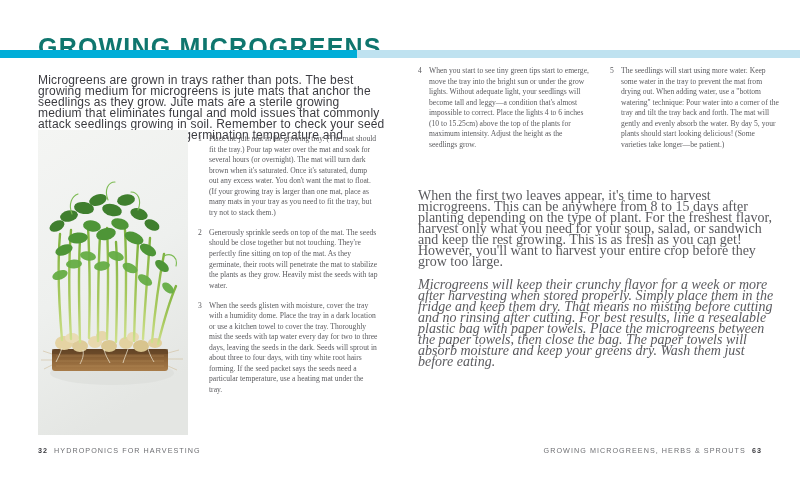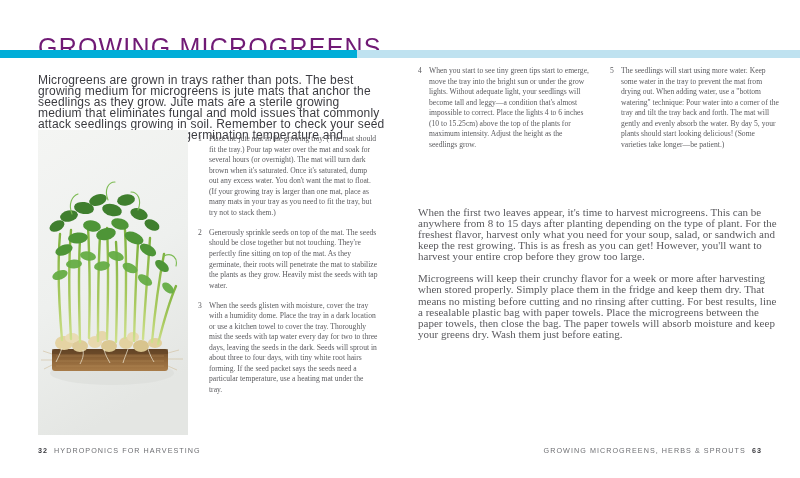--- a/index.html
+++ b/index.html
@@ -15,24 +15,24 @@
     overflow: hidden;
     font-family: "Liberation Sans", sans-serif;
   }
 
   
   .chapter-title {
     position: absolute;
     left: 38px;
     top: 18px;
     font-family: "Liberation Sans", sans-serif;
-    font-weight: normal;
+    font-weight: bold;
     font-size: 25px;
     letter-spacing: 1.2px;
-    color: #701a75;
+    color: #0f766e;
     line-height: 1;
     white-space: nowrap;
   }
   .rule-bar {
     position: absolute;
     left: 0;
     top: 50px;
     width: 800px;
     height: 8px;
     display: flex;
@@ -117,29 +117,29 @@
     font-family: "Liberation Sans", sans-serif;
     font-weight: bold;
     font-size: 9.6px;
     letter-spacing: 0.75px;
     color: #231f20;
     white-space: nowrap;
   }
   .section-body {
     position: absolute;
     left: 418px;
-    top: 207px;
+    top: 190px;
     width: 363px;
     font-family: "Liberation Serif", serif;
-    font-size: 11px;
+    font-size: 14px;
     line-height: 11.05px;
     color: #5a5a5e;
   }
   .section-body p { margin: 0 0 11.2px 0; }
-  .section-body p:last-child { margin-bottom: 0; }
+  .section-body p:last-child { margin-bottom: 0; font-style: italic; }
 
   
   .footer {
     position: absolute;
     bottom: 23px;
     font-family: "Liberation Sans", sans-serif;
     font-size: 7.2px;
     letter-spacing: 1.05px;
     color: #6d6e72;
     white-space: nowrap;

